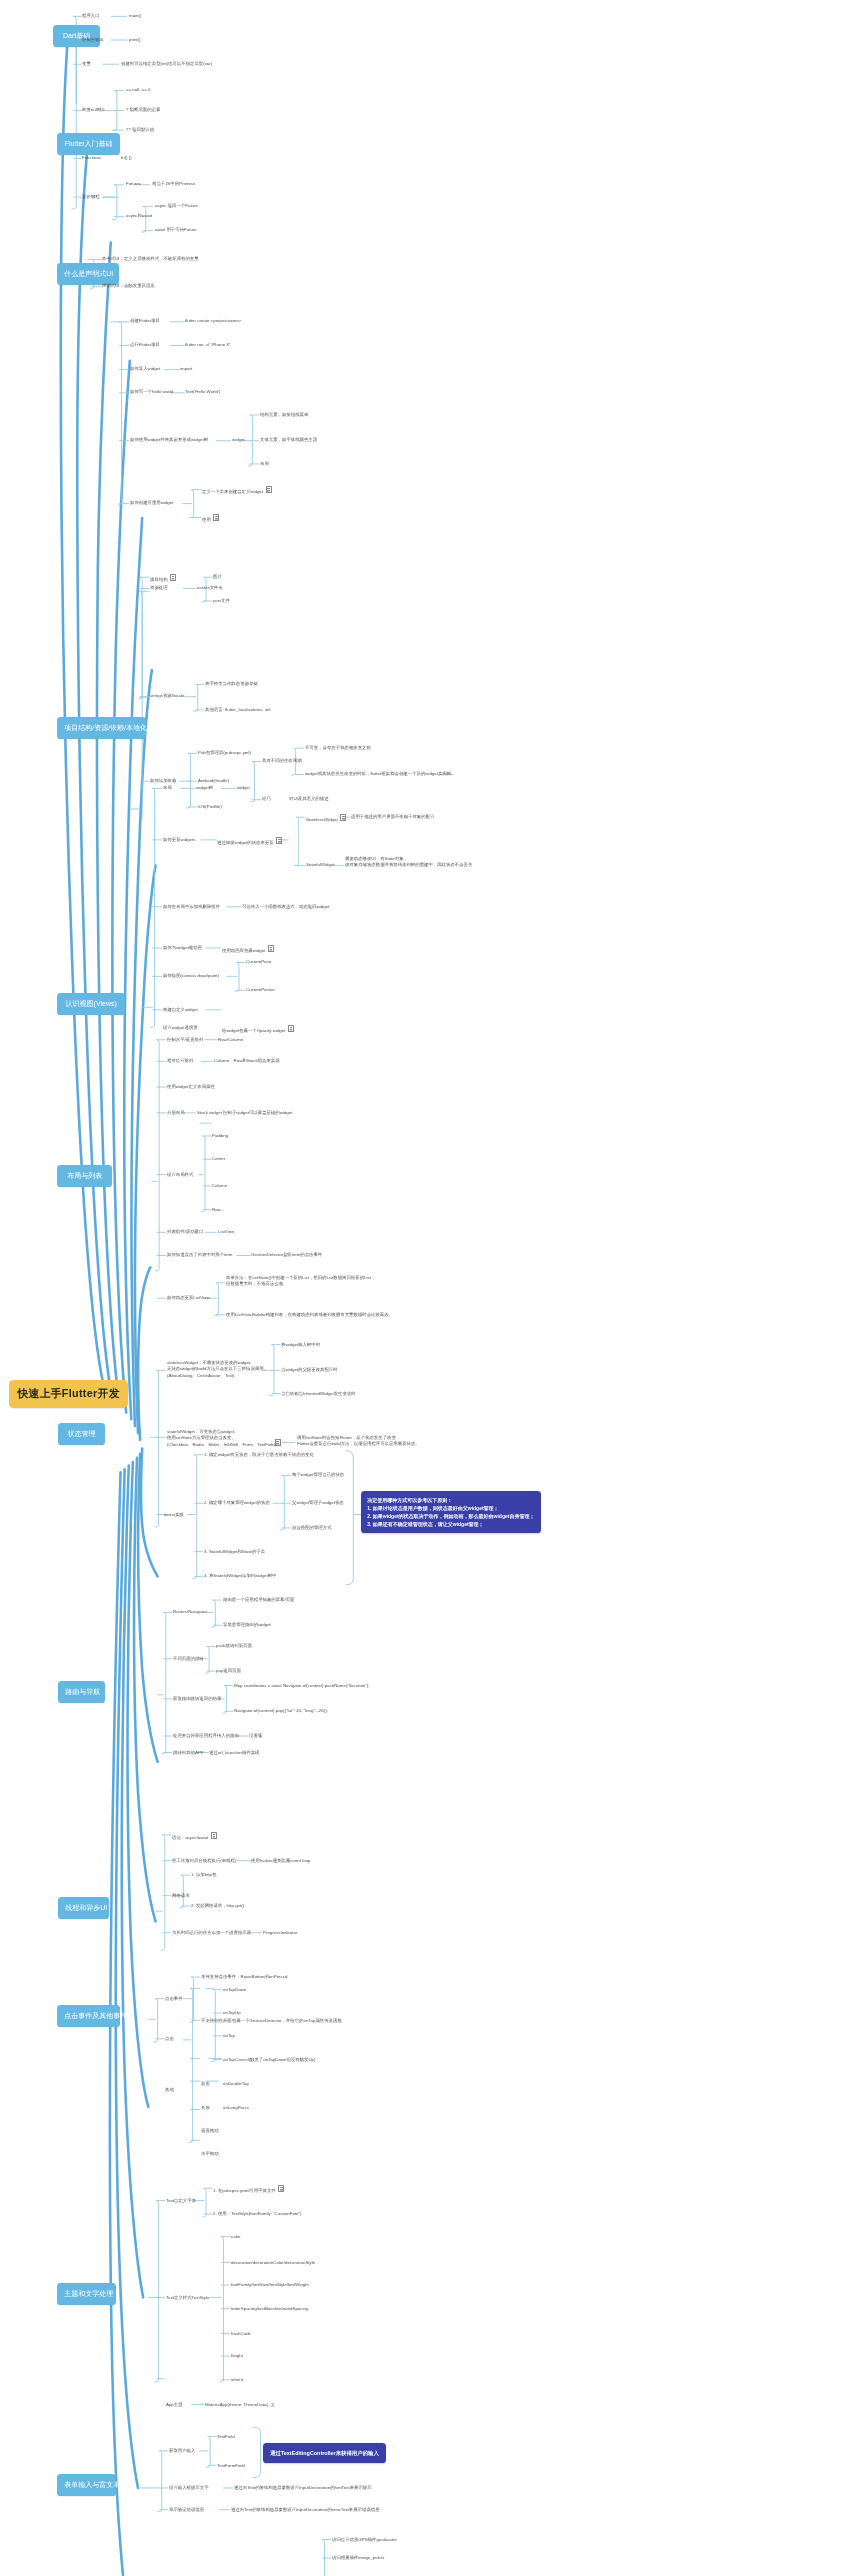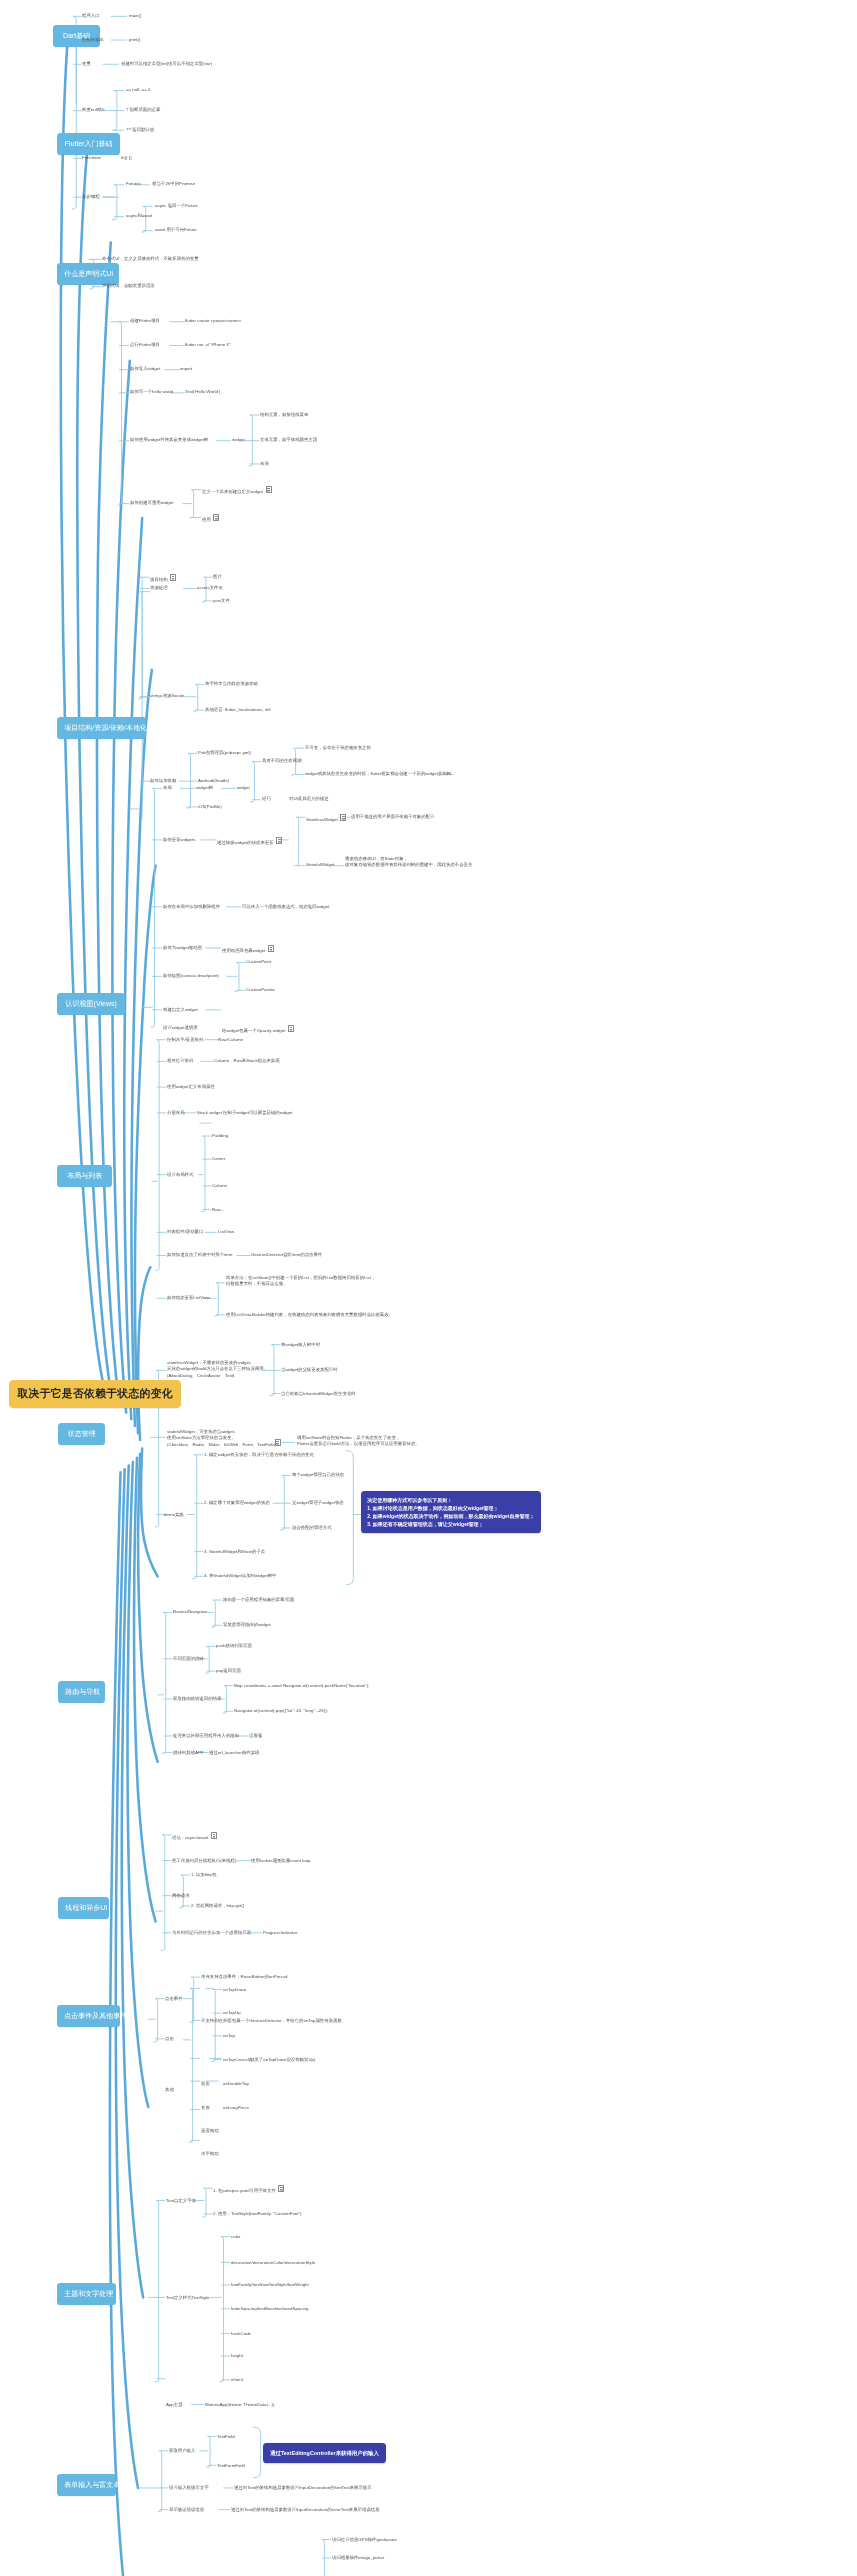--- a/index.html
+++ b/index.html
@@ -382,21 +382,21 @@
       <path d="M626,5162 L642,5162"></path>
       <path d="M626,5212 L642,5212"></path>
       <path d="M676,5050 L692,5050"></path>
       <path d="M692,5010 C696,5010 696,5014 696,5018 L696,5066 C696,5070 692,5070 689,5070"></path>
       <path d="M692,5010 L708,5010"></path>
       <path d="M692,5066 L708,5066"></path>
       <path d="M556,5238 L582,5238"></path>
     </g>
   </svg>
 
-  <div class="node root-node" style="left:9.3px;top:1380px;">取决于它是否依赖于状态的变化</div>
+  <div class="node root-node" style="left:9.3px;top:1380px;">快速上手Flutter开发</div>
 
   <div class="node branch-node" style="left:53px;top:25px;width:33px;">Dart基础</div>
   <div class="node branch-node" style="left:57px;top:263px;width:48px;">什么是声明式UI</div>
 
   <div class="node branch-node" style="left:57px;top:133px;width:49px;">Flutter入门基础</div>
 
   <div class="node branch-node" style="left:57px;top:717px;width:75px;">项目结构/资源/依赖/本地化</div>
   <div class="node branch-node" style="left:57px;top:993px;width:54px;">认识视图(Views)</div>
   <div class="node branch-node" style="left:57px;top:1165px;width:41px;">布局与列表</div>
   <div class="node branch-node" style="left:58px;top:1423px;width:33px;">状态管理</div>

